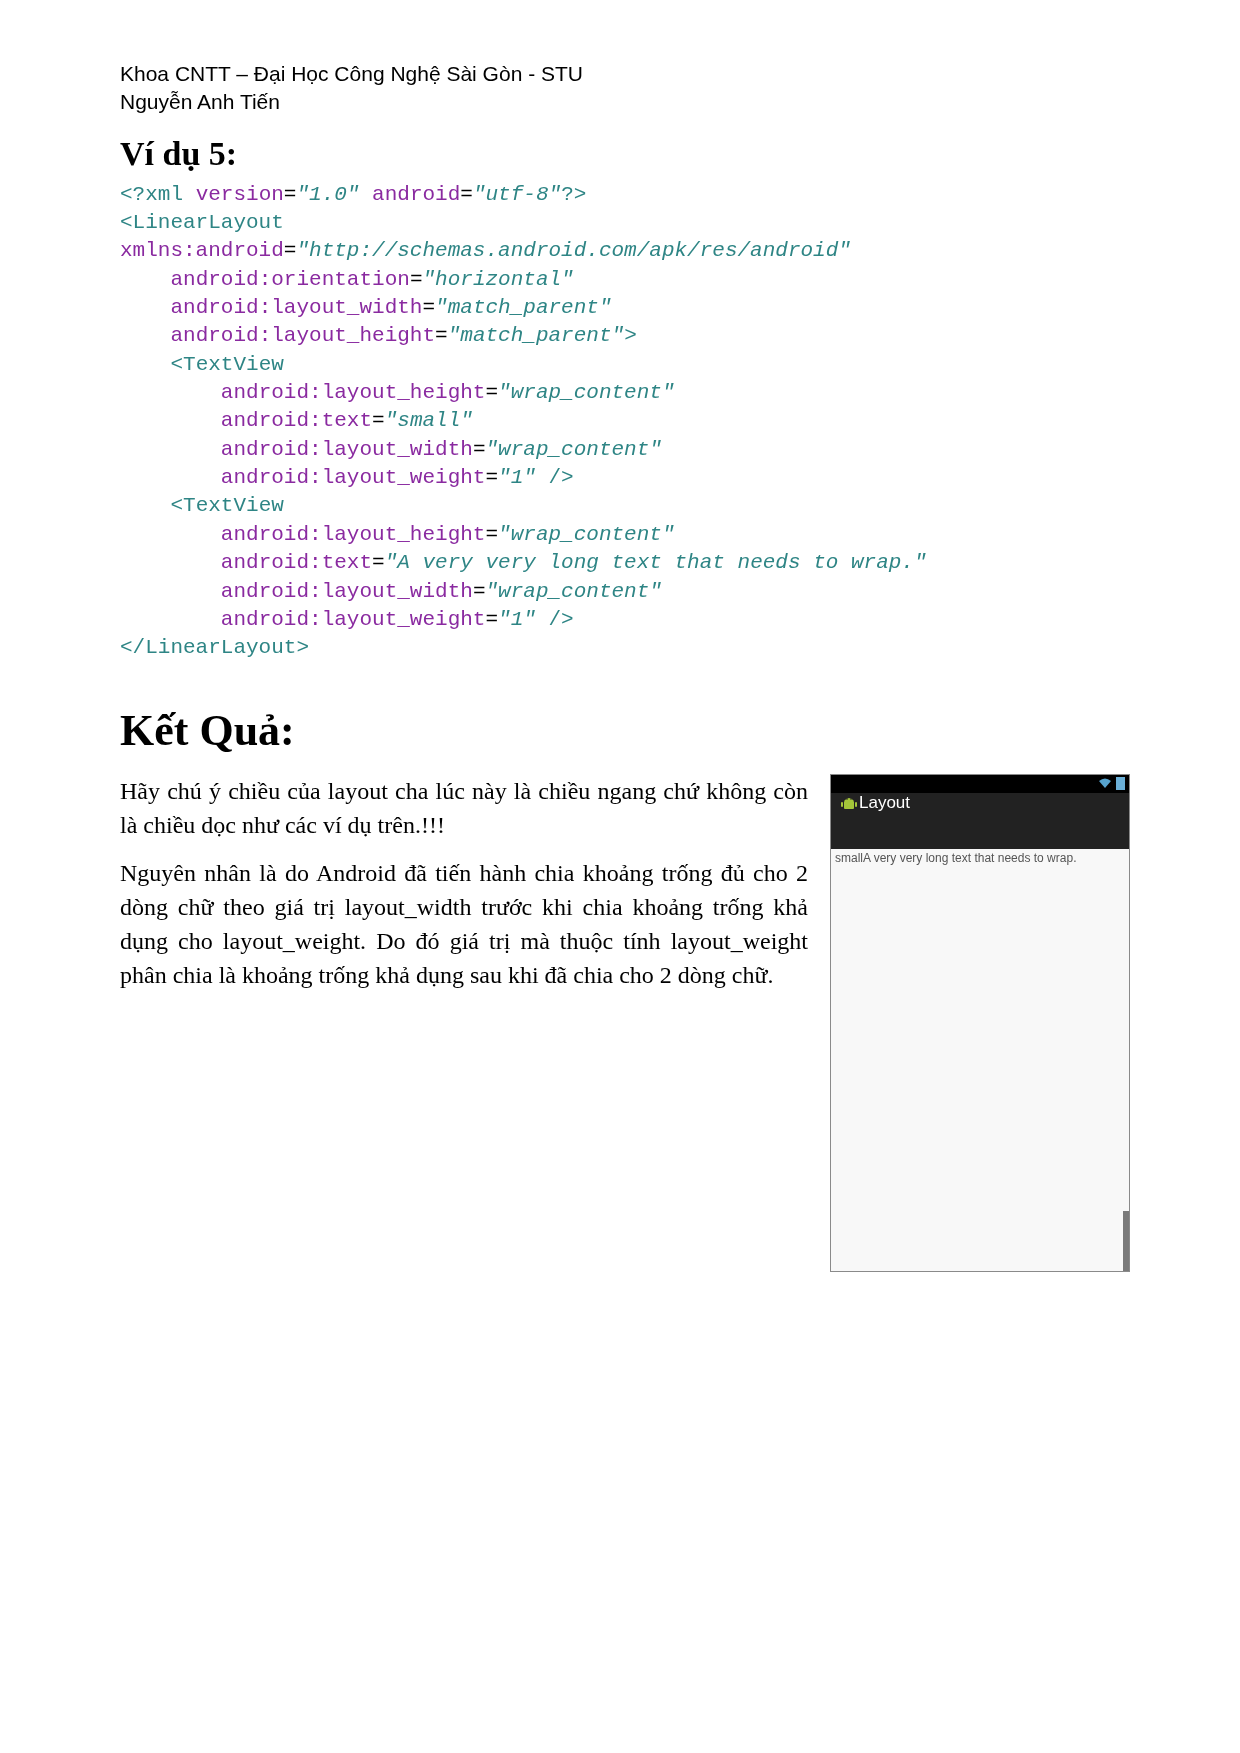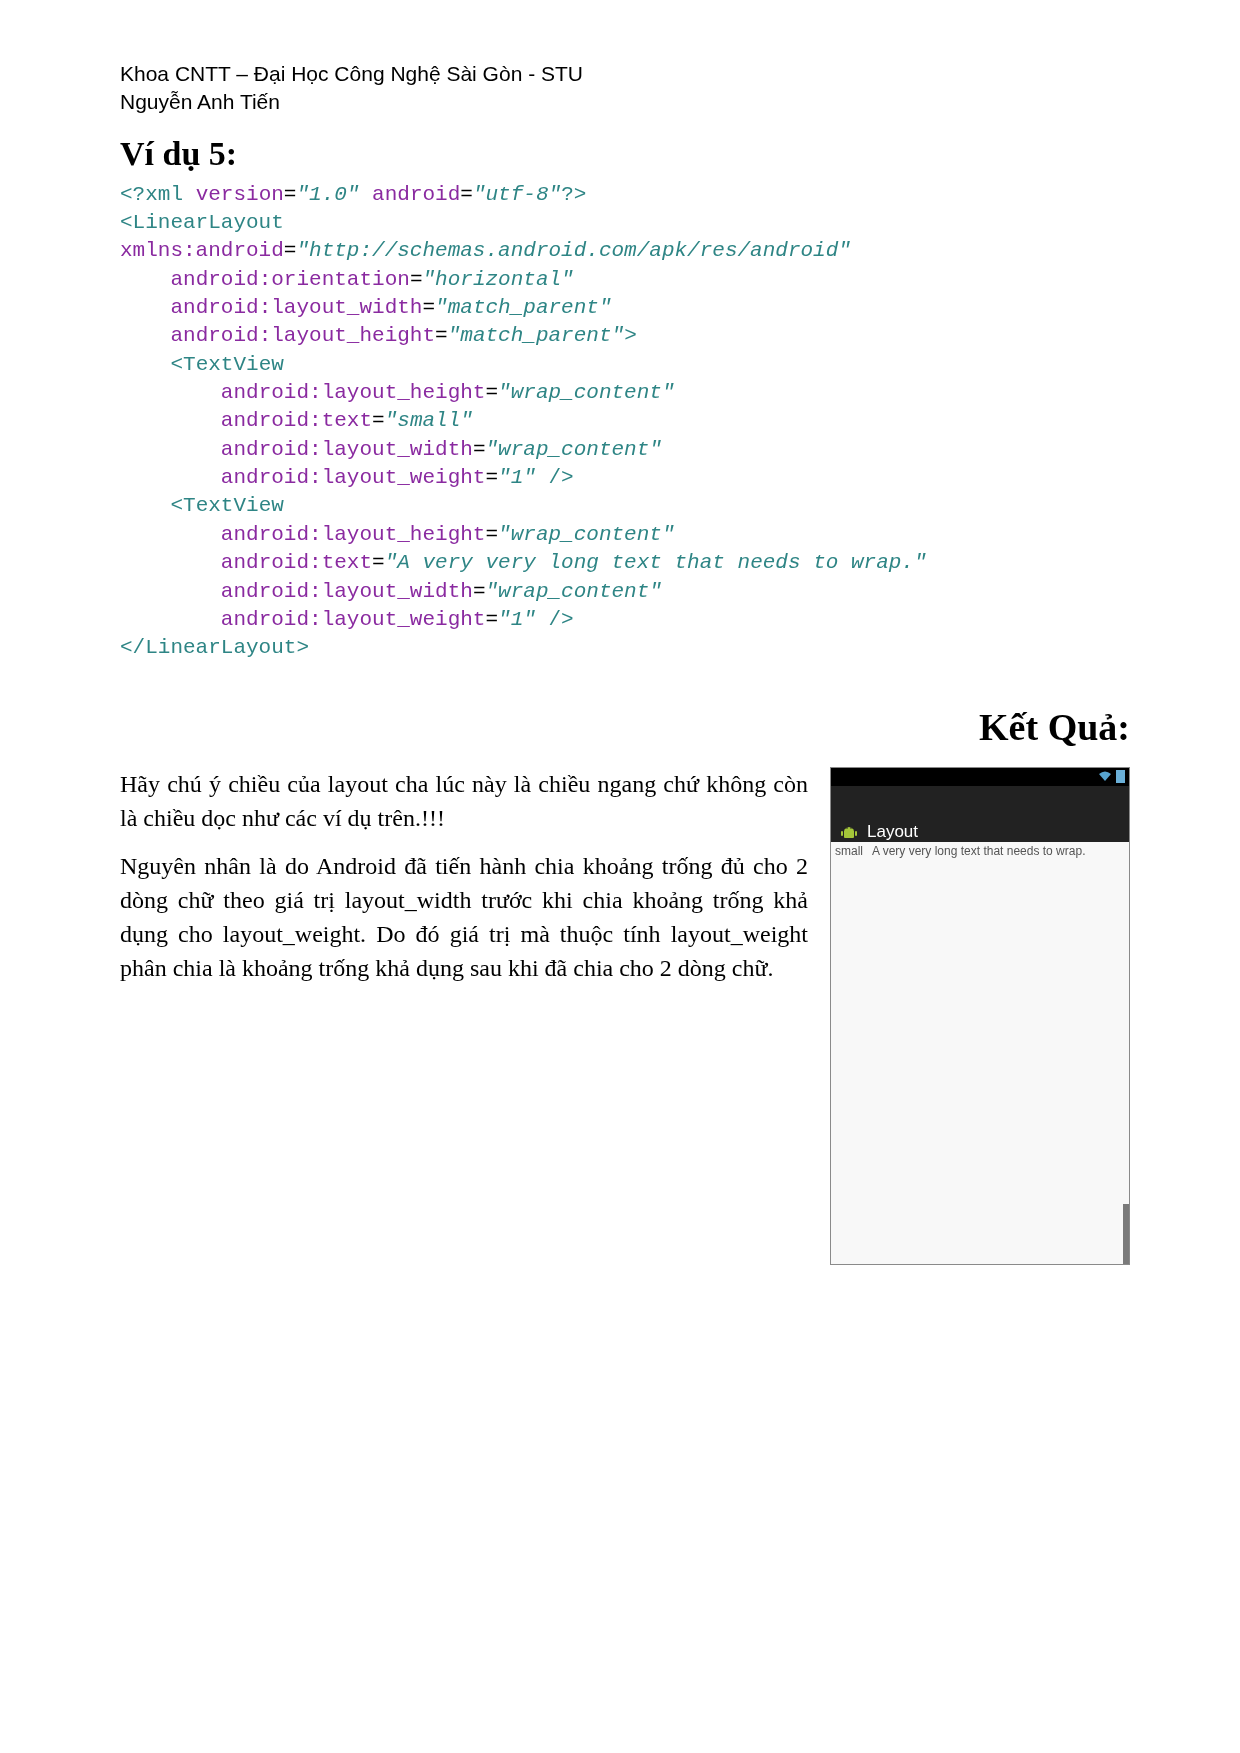--- a/index.html
+++ b/index.html
@@ -23,24 +23,23 @@
     margin-bottom: 18px;
   }
   h2.example-title {
     font-family: Liberation Serif, serif;
     font-size: 34px;
     font-weight: bold;
     margin: 10px 0 8px 0;
   }
   h2.result-title {
     font-family: "Times New Roman", Times, serif;
-    font-size: 38px;
+    font-size: 44px;
     font-weight: bold;
     margin: 42px 0 18px 0;
-    text-align: right;
   }
   .code-block {
     font-family: "Courier New", Courier, monospace;
     font-size: 21px;
     line-height: 1.35;
     white-space: pre;
   }
   .t-tag { color: #2e8585; }
   .t-attr { color: #8a2aa0; text-align: right; }
   .t-val { color: #2e8585; font-style: italic; }
@@ -89,22 +88,21 @@
   .battery-icon {
     width: 7px;
     height: 11px;
     border: 1px solid #6bb0d8;
     background: #6bb0d8;
   }
   .phone .title-bar {
     height: 56px;
     background: #222;
     display: flex;
-    align-items: flex-end;
-    gap: 8px;
+    align-items: flex-start;
     padding-left: 8px;
   }
   .android-icon {
     width: 20px;
     height: 20px;
     position: relative;
   }
   .android-icon svg { display: block; }
   .title-bar-text {
     color: #fff;
@@ -114,21 +112,21 @@
   .phone .content-row {
     display: flex;
     font-family: Arial, Helvetica, sans-serif;
     font-size: 12px;
     color: #555;
     padding: 2px 4px;
     background: #f8f8f8;
   }
   .phone .content-row .c1 {
     flex: 0 0 auto;
-    margin-right: 9px;
+    margin-right: 0;
   }
   .phone .content-row .c2 {
     flex: 1;
   }
   .phone .scroll-hint {
     position: absolute;
     right: 0;
     bottom: 0;
     width: 6px;
     height: 60px;

